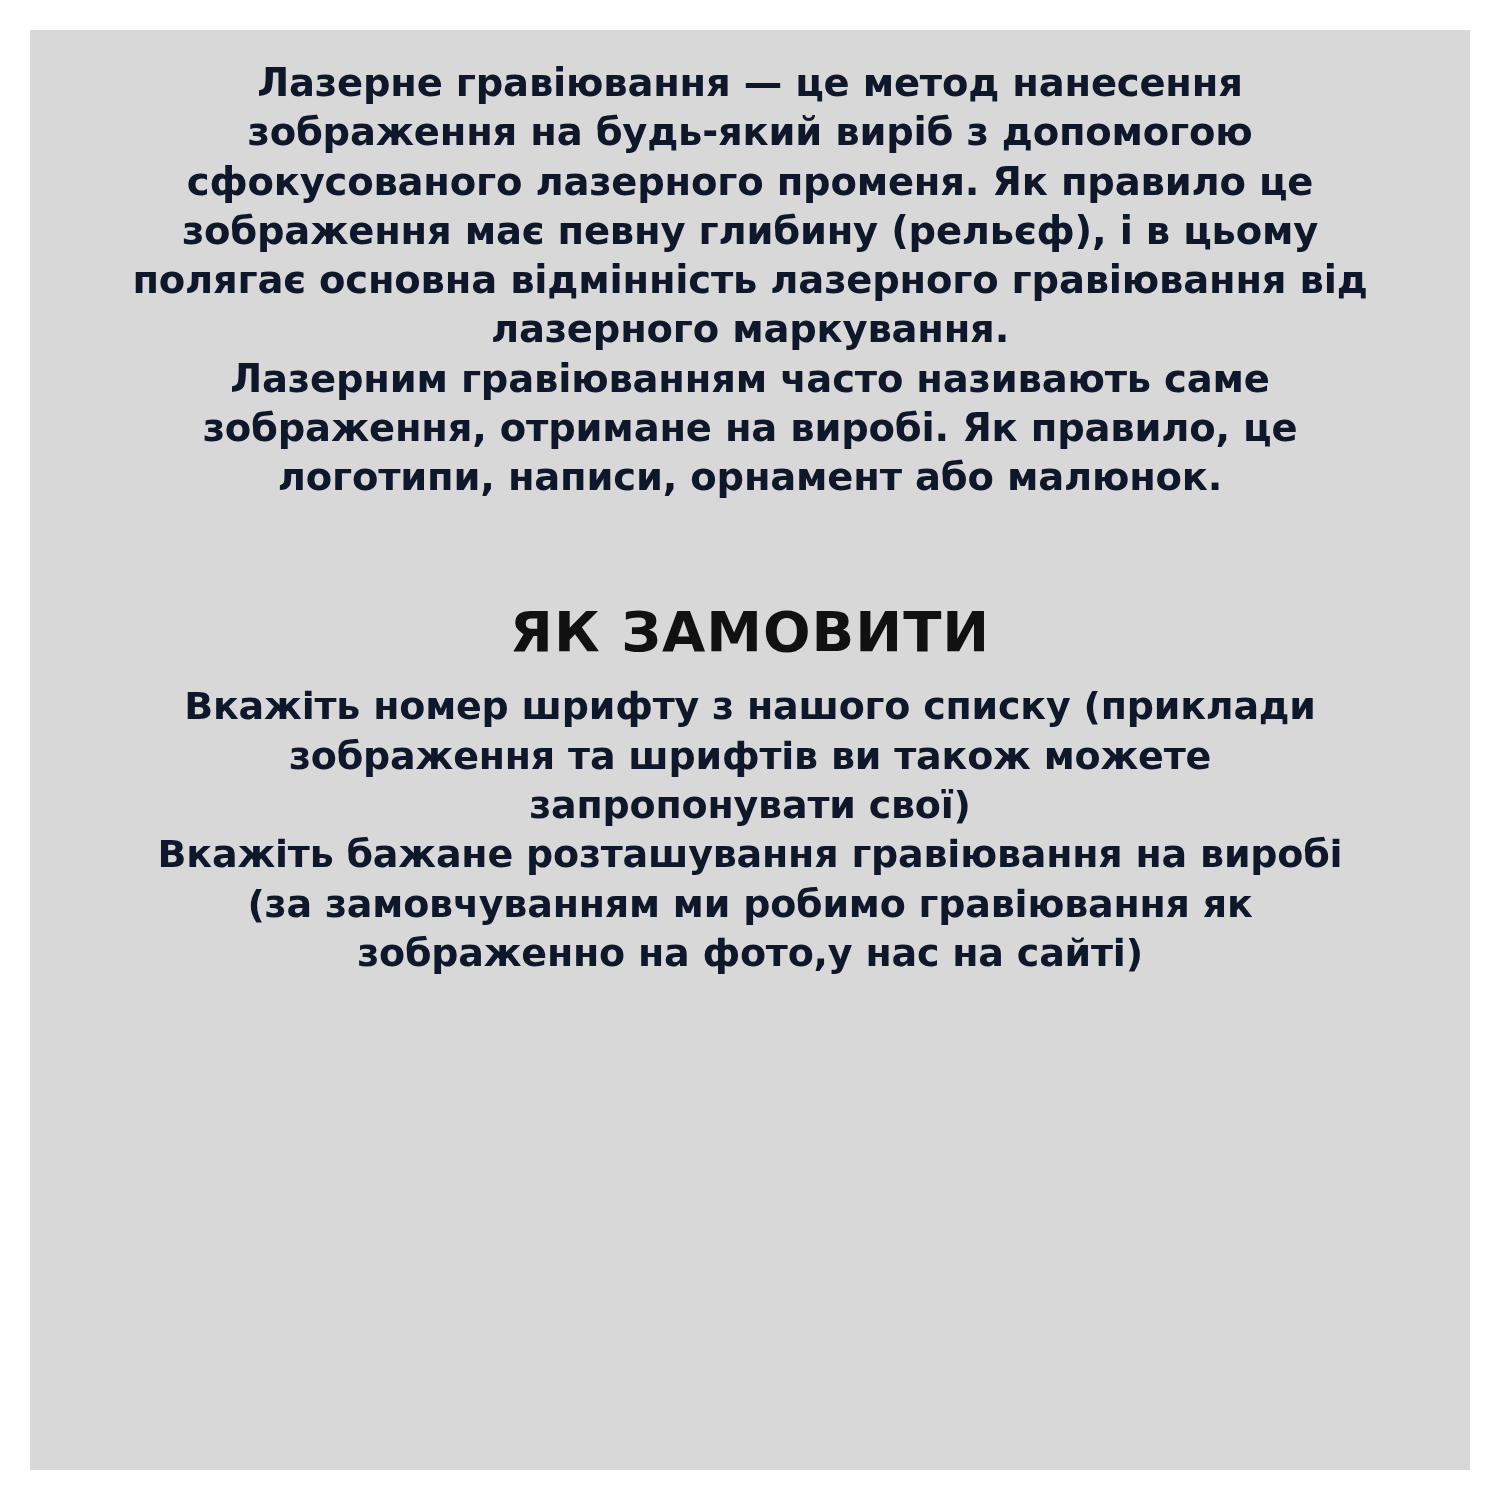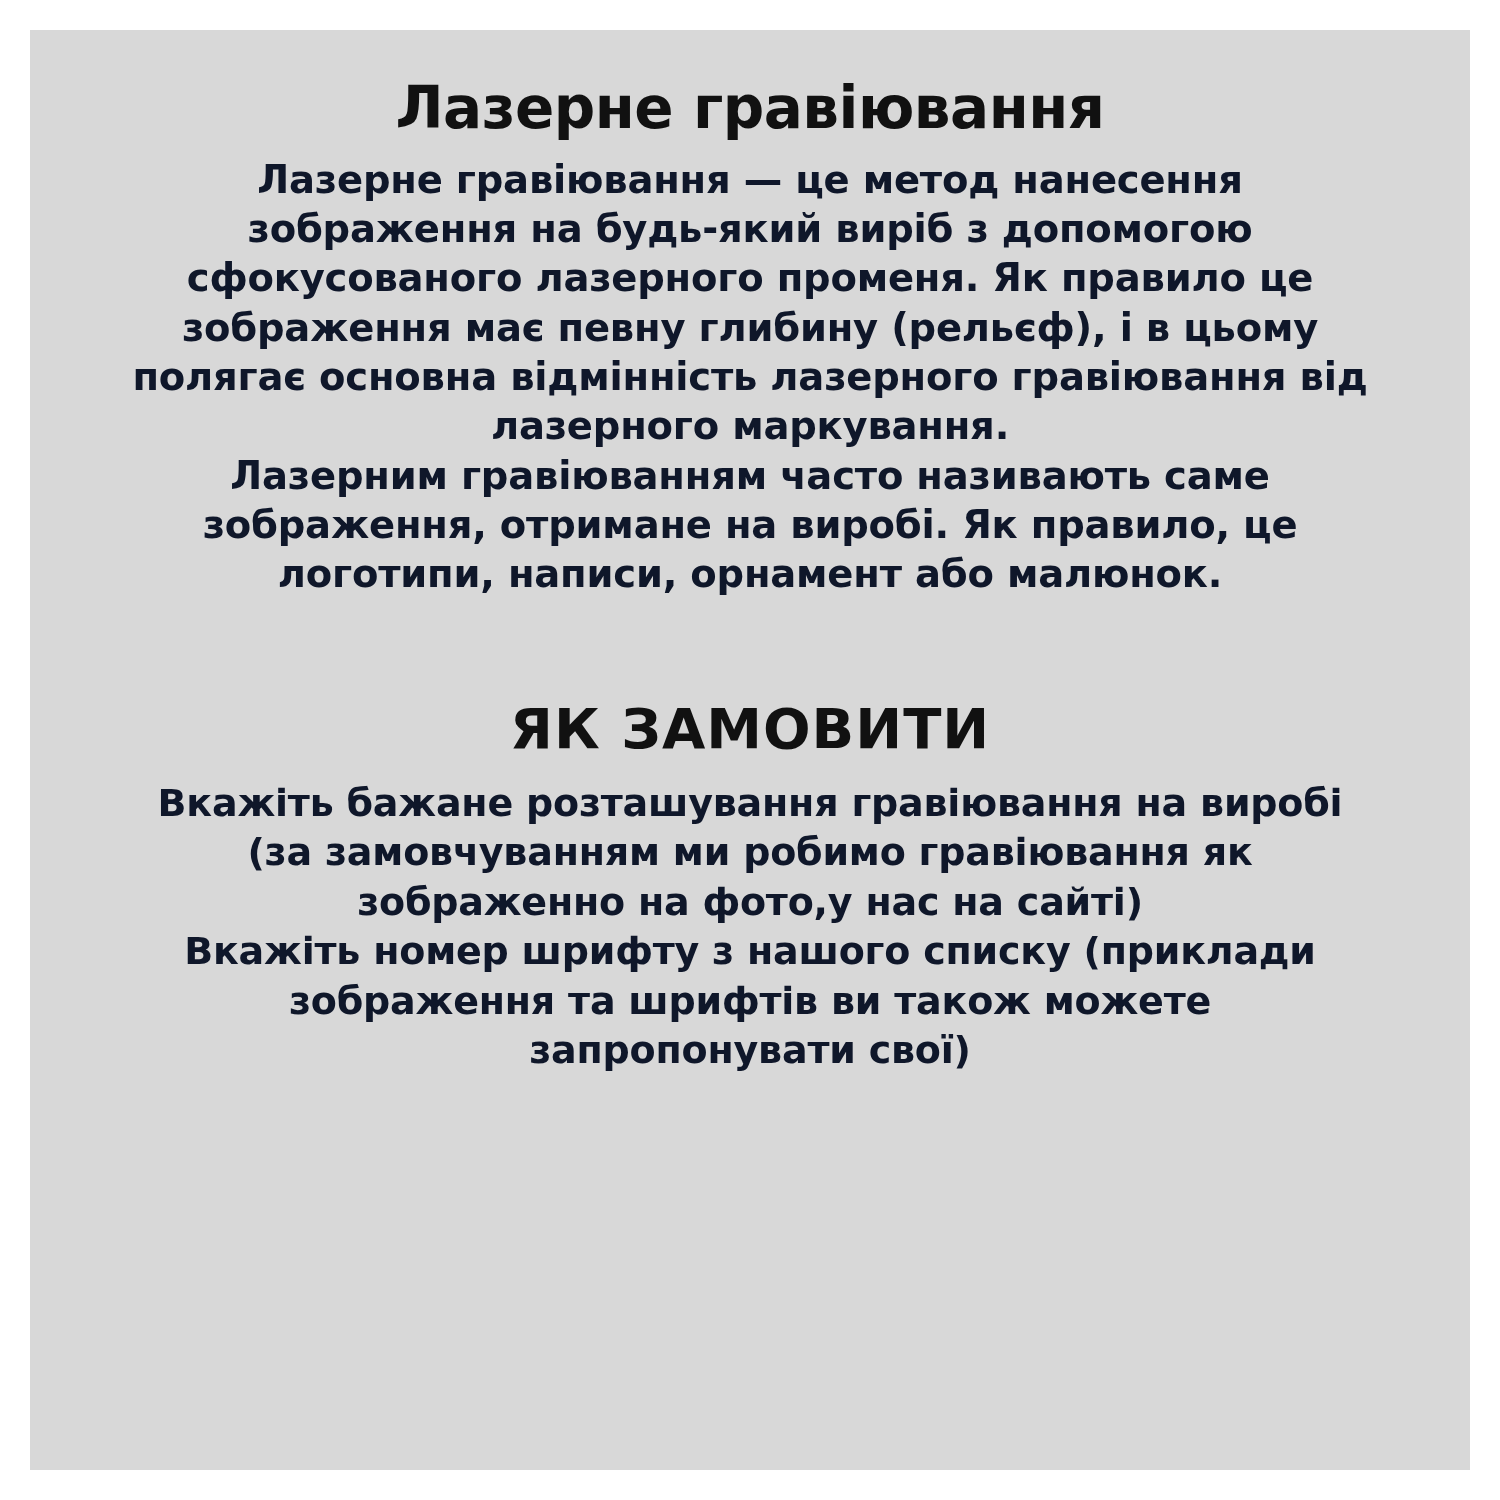--- a/index.html
+++ b/index.html
@@ -62,28 +62,27 @@
   .block-order .para {
     font-size: 38px;
     line-height: 1.30;
   }
 </style>
 </head>
 <body>
 
 <div class="page">
 
-  <h1 class="title">Лазерне гравіювання</h1>
 
   <p class="para">Лазерне гравіювання — це метод нанесення зображення на будь-який виріб з допомогою сфокусованого лазерного променя. Як правило це зображення має певну глибину (рельєф), і в цьому полягає основна відмінність лазерного гравіювання від лазерного маркування.</p>
   <p class="para">Лазерним гравіюванням часто називають саме зображення, отримане на виробі. Як правило, це логотипи, написи, орнамент або малюнок.</p>
 
   <div class="gap"></div>
 
 
   <h2 class="subtitle">ЯК ЗАМОВИТИ</h2>
 
   <div class="block-order">
+    <p class="para">Вкажіть номер шрифту з нашого списку (приклади зображення та шрифтів ви також можете запропонувати свої)</p>
     <p class="para">Вкажіть бажане розташування гравіювання на виробі (за замовчуванням ми робимо гравіювання як зображенно на фото,у нас на сайті)</p>
-    <p class="para">Вкажіть номер шрифту з нашого списку (приклади зображення та шрифтів ви також можете запропонувати свої)</p>
   </div>
 
 </div>
 
 </body></html>

